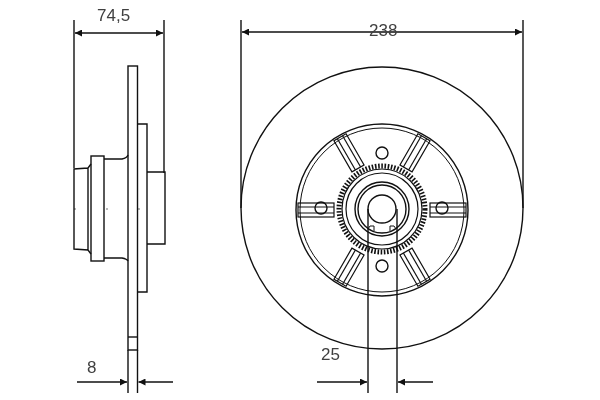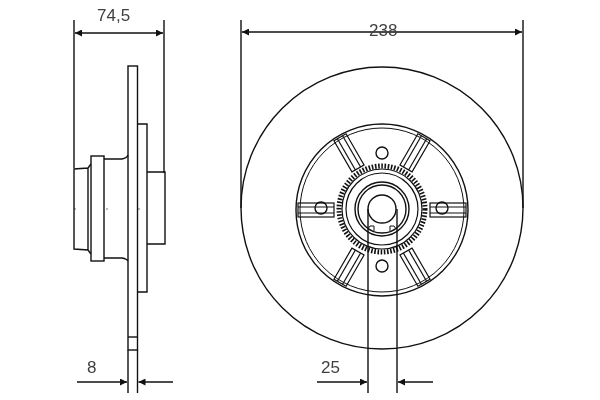--- a/index.html
+++ b/index.html
@@ -106,13 +106,13 @@
 
   <line x1="242" y1="32" x2="522" y2="32" stroke="#111" stroke-width="1.4" marker-start="url(#arr)" marker-end="url(#arr)"></line>
 
   <line x1="317" y1="382" x2="367" y2="382" stroke="#111" stroke-width="1.4" marker-end="url(#arr)"></line>
   <line x1="433" y1="382" x2="398" y2="382" stroke="#111" stroke-width="1.4" marker-end="url(#arr)"></line>
 </svg>
 
 <div class="dim-label" style="left:97px; top:7px;">74,5</div>
 <div class="dim-label" style="left:369px; top:22px;">238</div>
 <div class="dim-label" style="left:87px; top:359px;">8</div>
-<div class="dim-label" style="left:321px; top:359px;">25</div>
+<div class="dim-label" style="left:321px; top:346px;">25</div>
 
 </body></html>

